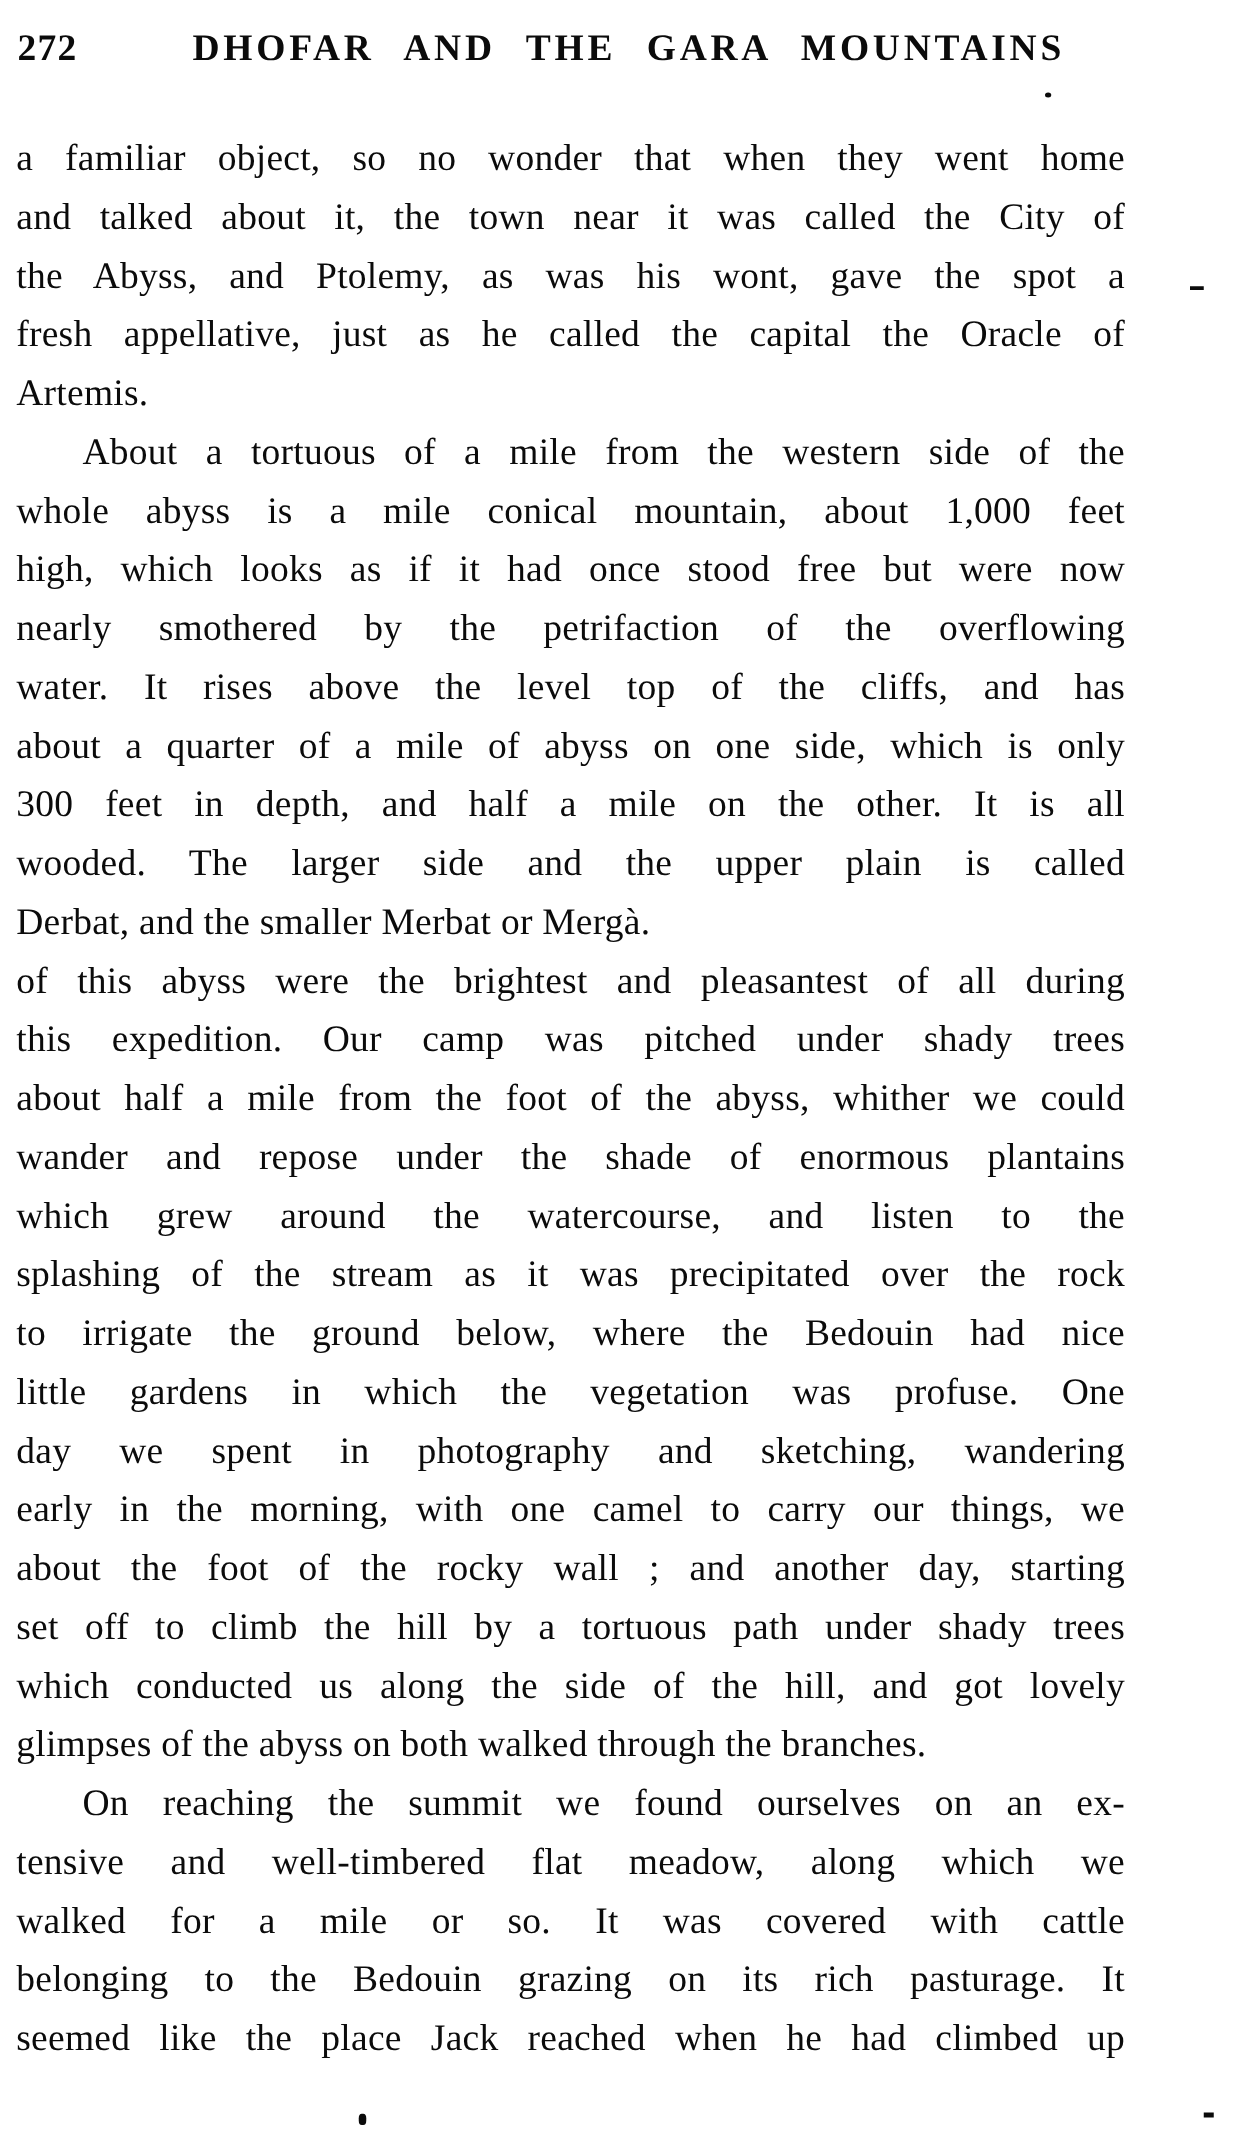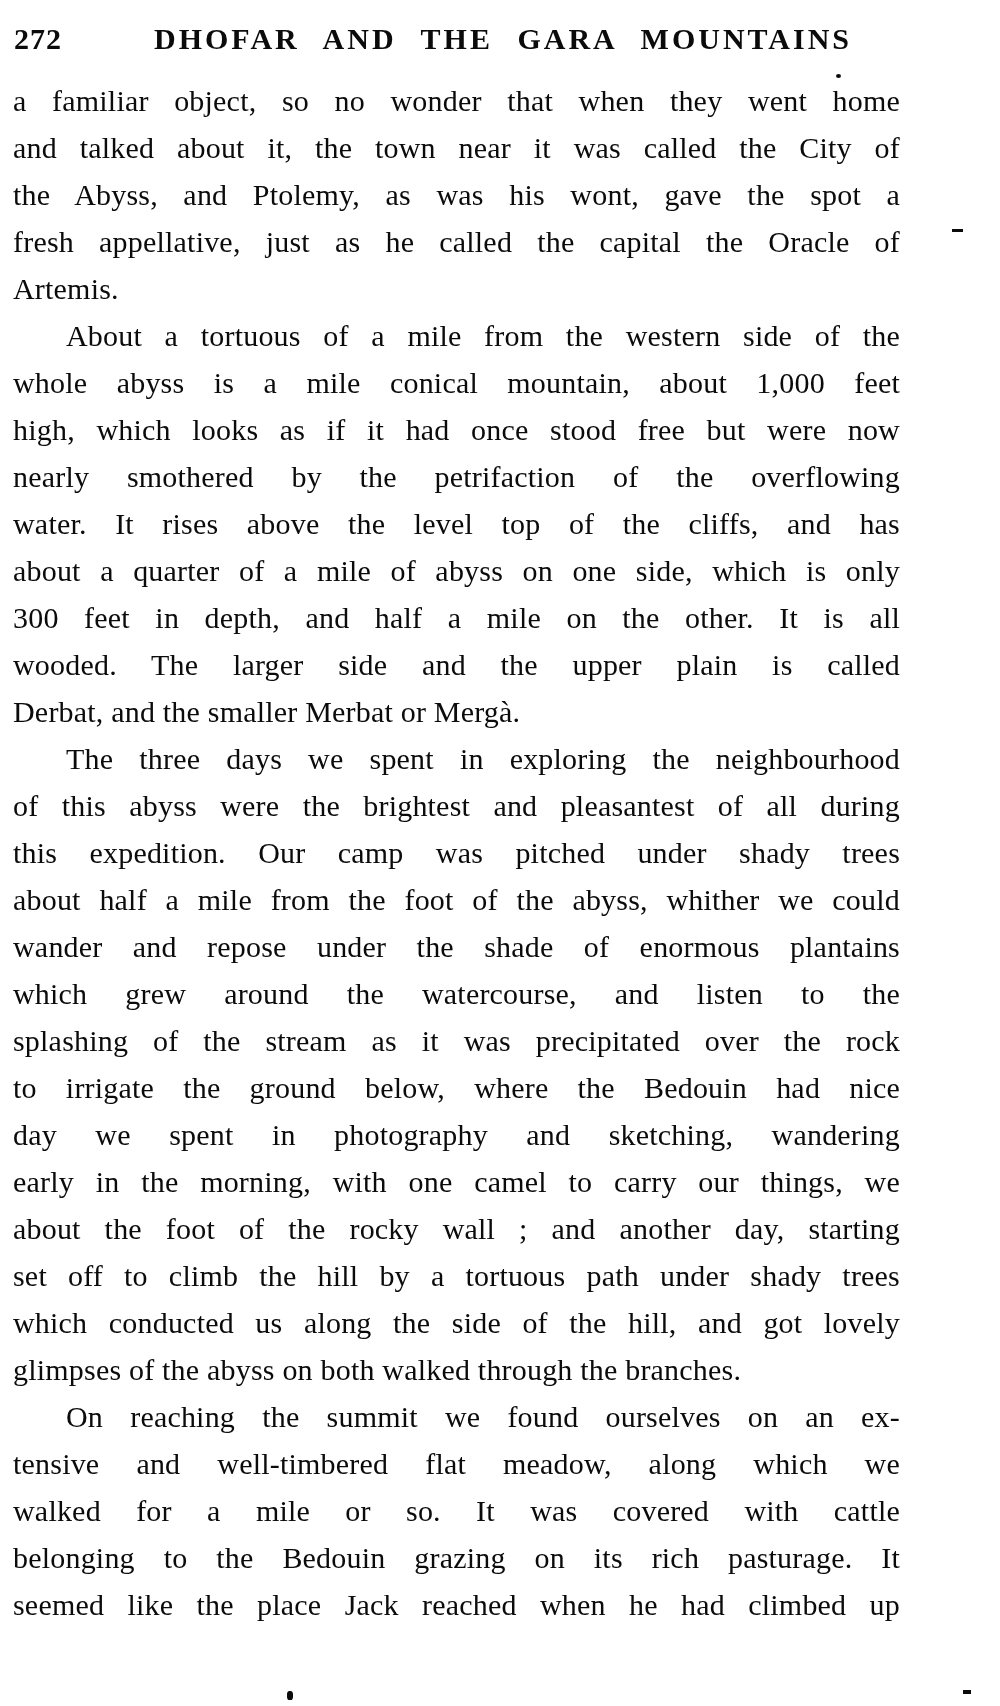--- a/index.html
+++ b/index.html
@@ -33,21 +33,21 @@
     flex: 0 0 auto;
   }
   .header-title {
     margin-left: 92px;
     letter-spacing: 3px;
     word-spacing: 14px;
     white-space: nowrap;
     font-family: Liberation Serif, serif;
   }
   .page-body {
-    margin-top: 21px;
+    margin-top: 47px;
     padding: 0 100px 0 13px; 
     font-size: 30px;
     letter-spacing: 0.2px;
   }
   .tline {
     height: 47px;
     line-height: 47px;
     text-align: justify;
     text-align-last: justify;
     white-space: normal;
@@ -90,28 +90,28 @@
         <div class="tline">whole abyss is a mile conical mountain, about 1,000 feet</div>
         <div class="tline">high, which looks as if it had once stood free but were now</div>
         <div class="tline">nearly smothered by the petrifaction of the overflowing</div>
         <div class="tline">water. It rises above the level top of the cliffs, and has</div>
         <div class="tline">about a quarter of a mile of abyss on one side, which is only</div>
         <div class="tline">300 feet in depth, and half a mile on the other. It is all</div>
         <div class="tline">wooded. The larger side and the upper plain is called</div>
         <div class="tline endline">Derbat, and the smaller Merbat or Mergà.</div>
       </div>
       <div>
-        <div class="tline indent">The three days we spent in exploring the neighbourhood</div>
         <div class="tline">of this abyss were the brightest and pleasantest of all during</div>
         <div class="tline">this expedition. Our camp was pitched under shady trees</div>
         <div class="tline">about half a mile from the foot of the abyss, whither we could</div>
         <div class="tline">wander and repose under the shade of enormous plantains</div>
         <div class="tline">which grew around the watercourse, and listen to the</div>
         <div class="tline">splashing of the stream as it was precipitated over the rock</div>
         <div class="tline">to irrigate the ground below, where the Bedouin had nice</div>
+        <div class="tline">little gardens in which the vegetation was profuse. One</div>
         <div class="tline">day we spent in photography and sketching, wandering</div>
         <div class="tline">early in the morning, with one camel to carry our things, we</div>
         <div class="tline">about the foot of the rocky wall ; and another day, starting</div>
         <div class="tline">set off to climb the hill by a tortuous path under shady trees</div>
         <div class="tline">which conducted us along the side of the hill, and got lovely</div>
         <div class="tline endline">glimpses of the abyss on both walked through the branches.</div>
       </div>
       <div>
         <div class="tline indent">On reaching the summit we found ourselves on an ex-</div>
         <div class="tline">tensive and well-timbered flat meadow, along which we</div>

